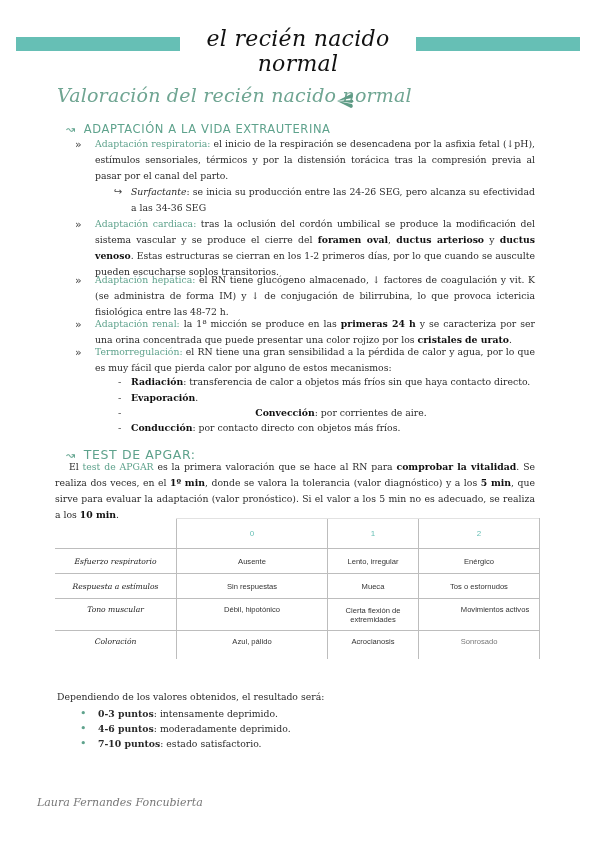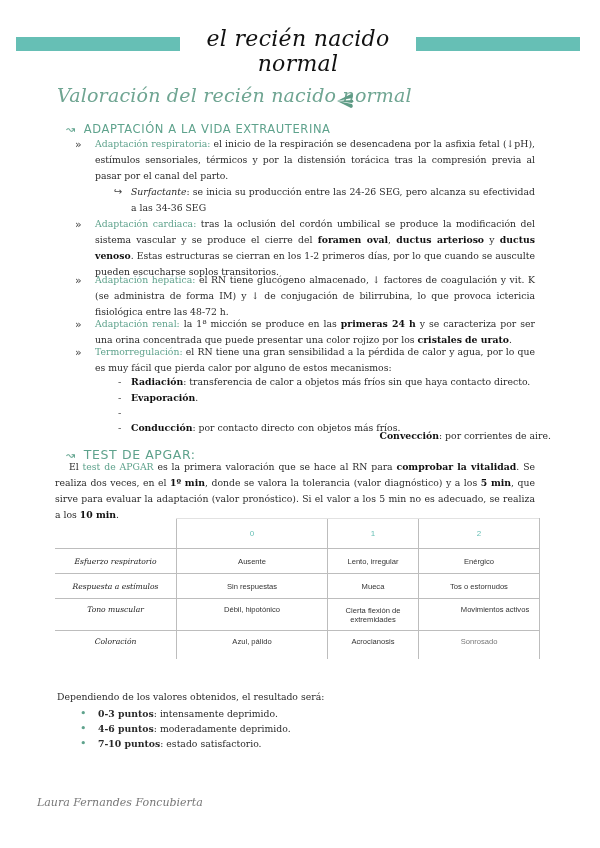--- a/index.html
+++ b/index.html
@@ -79,21 +79,21 @@
 
 <span class="dash" style="left:118px; top:376px;">-</span>
 <div class="para" style="left:131px; top:374px; width:420px; text-align:left;">
   <b>Radiación</b><span>: transferencia de calor a objetos más fríos sin que haya contacto directo.</span>
 </div>
 <span class="dash" style="left:118px; top:392px;">-</span>
 <div class="para" style="left:131px; top:390px; width:420px; text-align:left;">
   <b>Evaporación</b><span>.</span>
 </div>
 <span class="dash" style="left:118px; top:407px;">-</span>
-<div class="para" style="left:131px; top:405px; width:420px; text-align:right;margin-top:23px;">
+<div class="para" style="left:131px; top:405px; width:420px; text-align:center;">
   <b>Convección</b><span>: por corrientes de aire.</span>
 </div>
 <span class="dash" style="left:118px; top:422px;">-</span>
 <div class="para" style="left:131px; top:420px; width:420px; text-align:left;">
   <b>Conducción</b><span>: por contacto directo con objetos más fríos.</span>
 </div>
 
 <div class="subhead" style="left:66px; top:431px; font-size:12.5px;margin-top:16px;">
   <span class="sq">↝</span><span>TEST DE APGAR:</span>
 </div>

